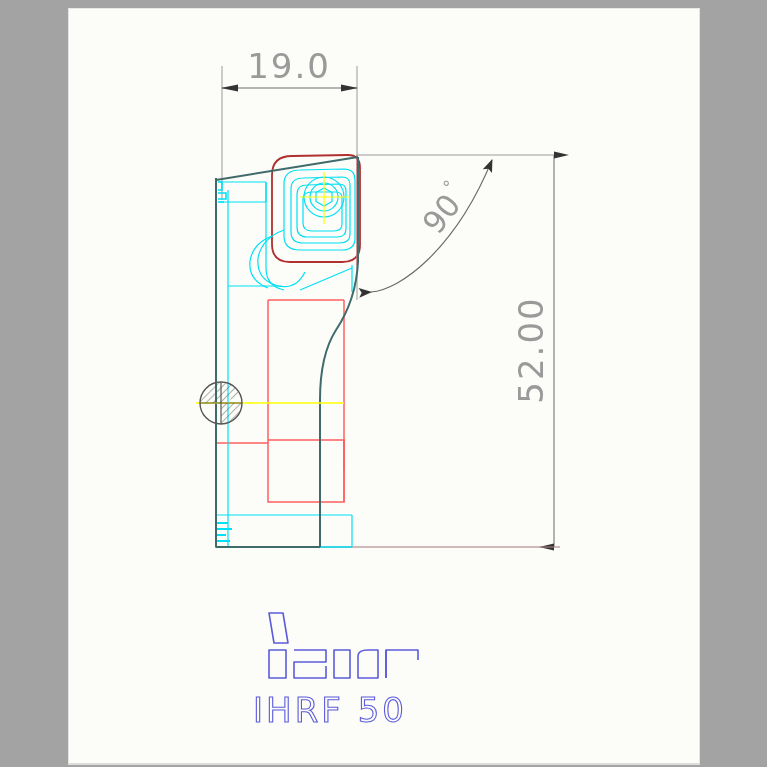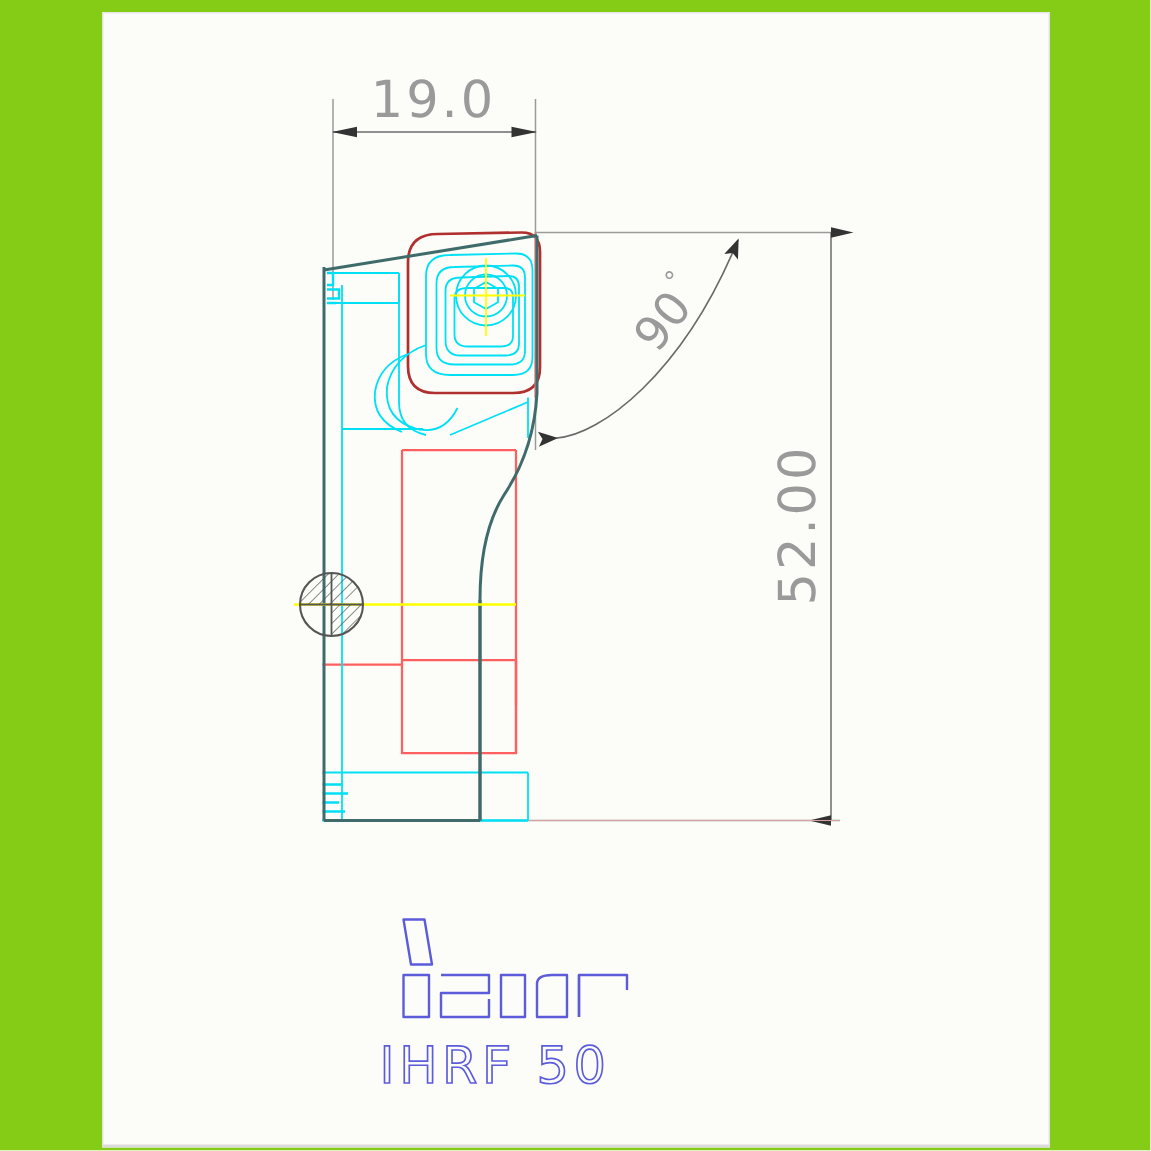--- a/index.html
+++ b/index.html
@@ -8,21 +8,21 @@
     background: #ffffff;
     width: 767px;
     height: 767px;
     overflow: hidden;
     font-family: "Liberation Sans", sans-serif;
   }
   #stage {
     position: relative;
     width: 767px;
     height: 767px;
-    background: #84cc16;
+    background: #a3a3a3;
   }
   #sheet {
     position: absolute;
     left: 68px;
     top: 8px;
     width: 632px;
     height: 757px;
     background: #fcfdf9;
     border-left: 1px solid #e3e3e3;
     border-top: 1px solid #e8e8e8;

